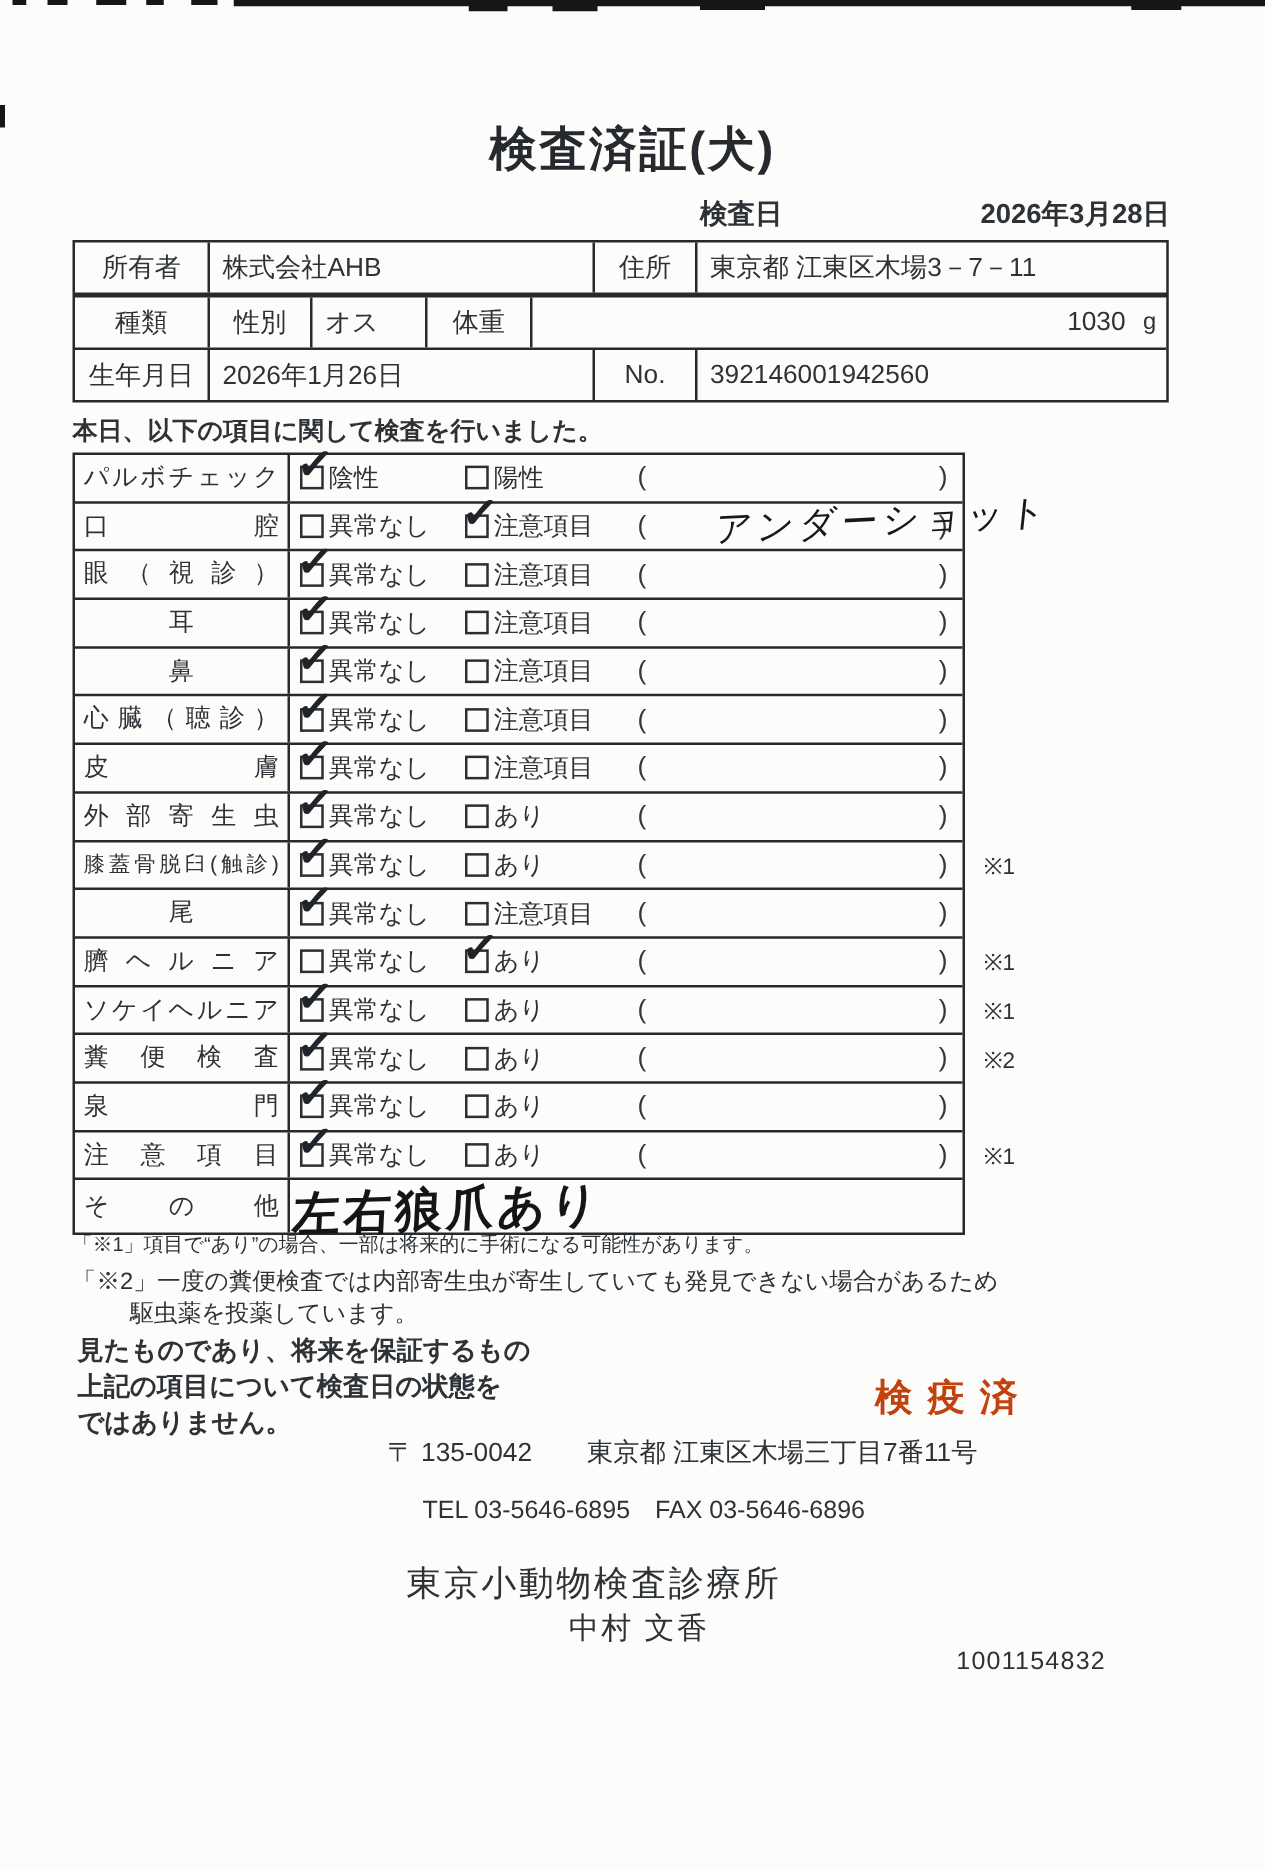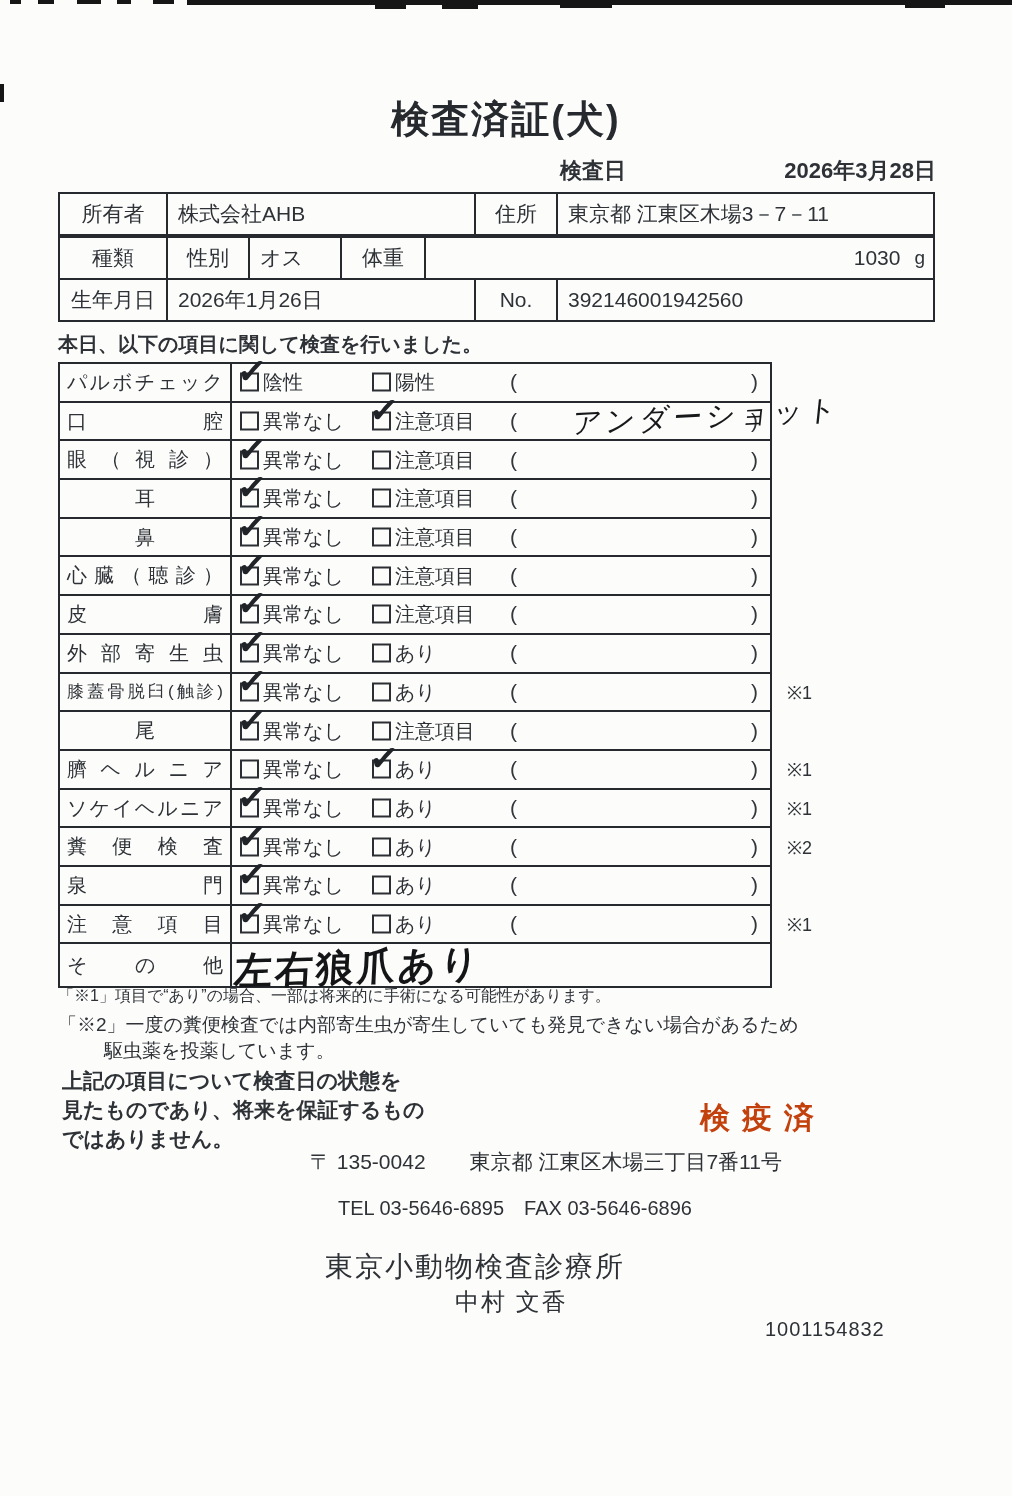--- a/index.html
+++ b/index.html
@@ -438,22 +438,22 @@
       </div>
 
     </div>
     </div>
 
   <div class="abs fn1">「※1」項目で“あり”の場合、一部は将来的に手術になる可能性があります。</div>
   <div class="abs fn2">「※2」一度の糞便検査では内部寄生虫が寄生していても発見できない場合があるため</div>
   <div class="abs fn2b">駆虫薬を投薬しています。</div>
 
   <div class="abs disclaimer">
+    <div>見たものであり、将来を保証するもの</div>
     <div>上記の項目について検査日の状態を</div>
-    <div>見たものであり、将来を保証するもの</div>
     <div>ではありません。</div>
   </div>
 
   <div class="abs stamp">検疫済</div>
 
   <div class="abs addr">
     <span>〒 135-0042</span><span class="gap"></span><span>東京都 江東区木場三丁目7番11号</span>
   </div>
   <div class="abs tel">
     <span>TEL 03-5646-6895</span><span class="gap"></span><span>FAX 03-5646-6896</span>

